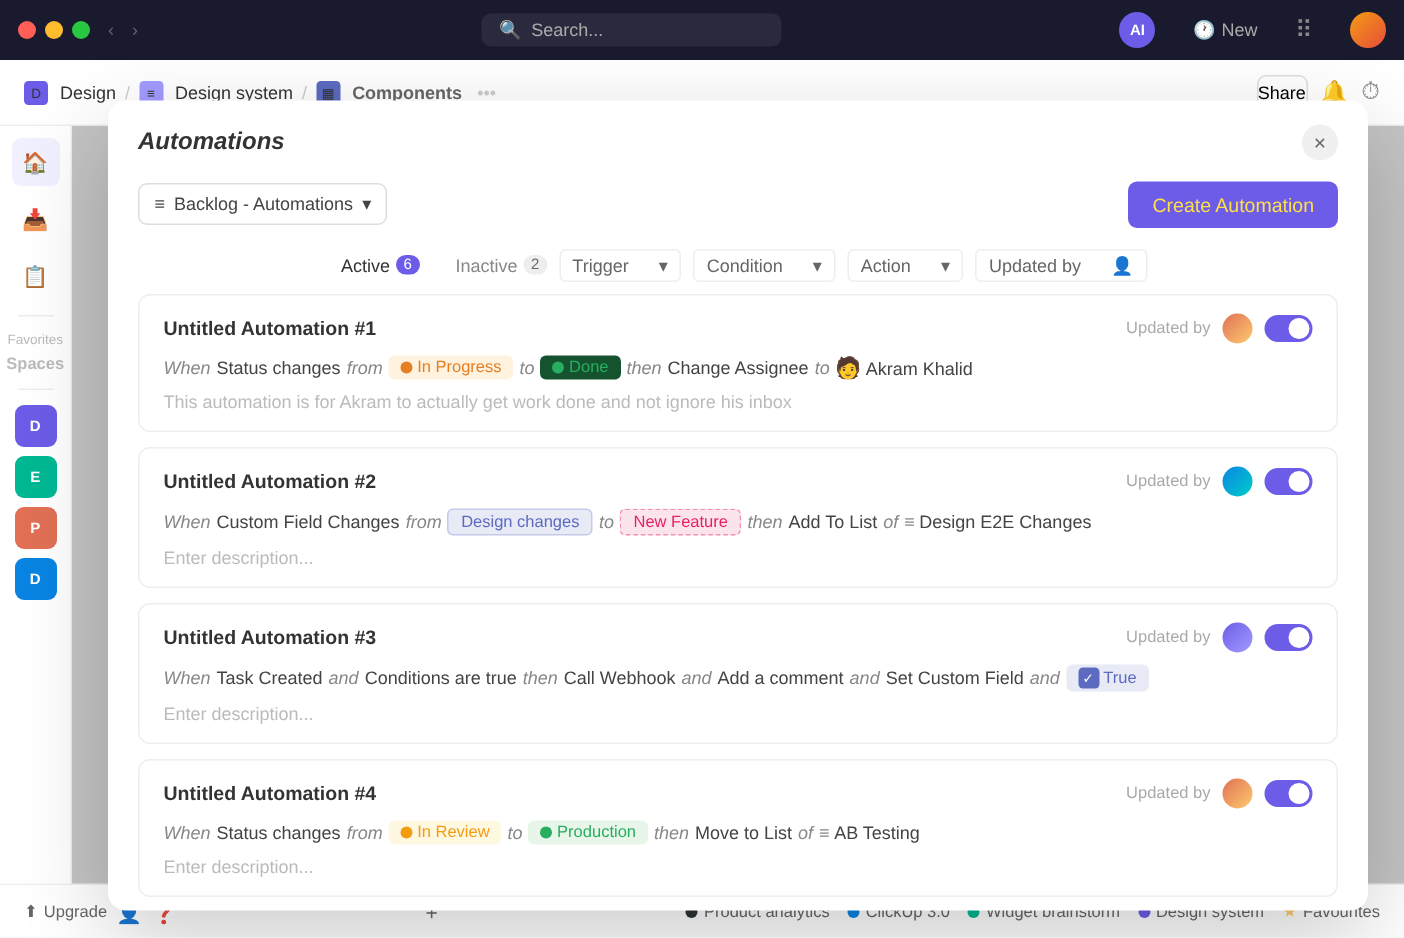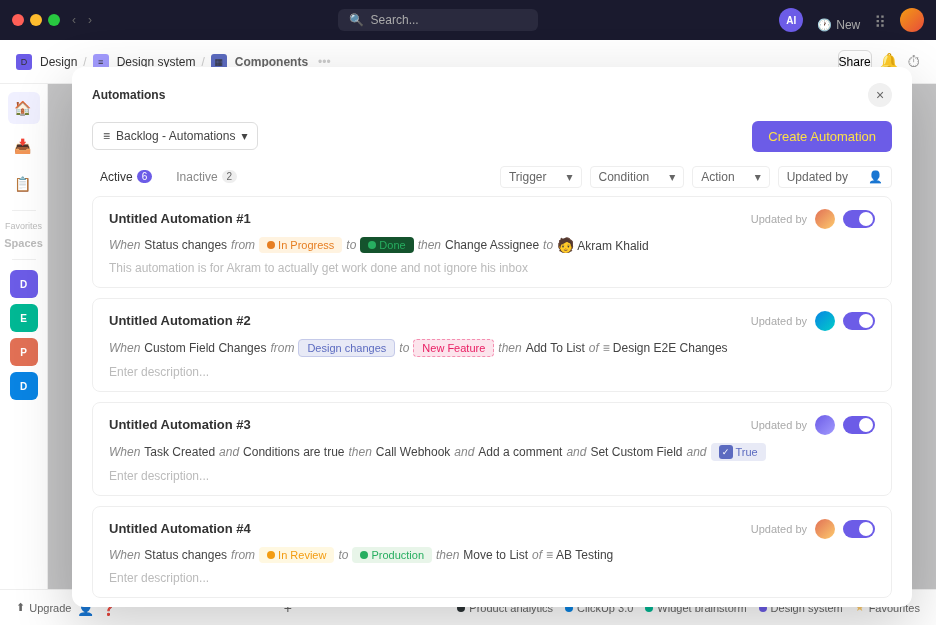--- a/index.html
+++ b/index.html
@@ -34,21 +34,21 @@
       background: #2a2a3e;
       border-radius: 6px;
       padding: 4px 12px;
       color: #aaa;
       font-size: 12px;
       display: flex;
       align-items: center;
       gap: 6px;
       width: 200px;
     }
-    .top-bar-right { display: flex; align-items: flex-end; gap: 14px; }
+    .top-bar-right { display: flex; align-items: center; gap: 25px; }
     .ai-badge {
       background: #6c5ce7;
       color: white;
       border-radius: 50%;
       width: 24px; height: 24px;
       display: flex; align-items: center; justify-content: center;
       font-size: 10px; font-weight: bold;
     }
     .new-btn {
       color: #aaa;
@@ -165,23 +165,24 @@
       flex-direction: column;
     }
 
     .modal-header {
       display: flex;
       align-items: center;
       justify-content: space-between;
       padding: 16px 20px 0 20px;
     }
     .modal-title {
-      font-size: 12px;
+      font-size: 16px;
       font-weight: 600;
       color: #333;
+      font-style: italic;
     }
     .modal-close {
       width: 24px; height: 24px;
       border-radius: 50%;
       background: #f0f0f0;
       display: flex; align-items: center; justify-content: center;
       cursor: pointer;
       font-size: 14px; color: #666;
     }
 
@@ -231,21 +232,21 @@
       border-radius: 6px;
       padding: 8px 16px;
       font-size: 13px;
       cursor: pointer;
       font-weight: 500;
     }
 
     .filter-bar {
       display: flex;
       align-items: center;
-      justify-content: space-between;
+      justify-content: center;
       padding: 0 20px 8px 20px;
     }
     .filter-left { display: flex; align-items: center; gap: 8px; }
     .filter-tab {
       display: flex; align-items: center; gap: 4px;
       font-size: 12px;
       color: #888;
       padding: 4px 8px;
       border-radius: 4px;
       cursor: pointer;

